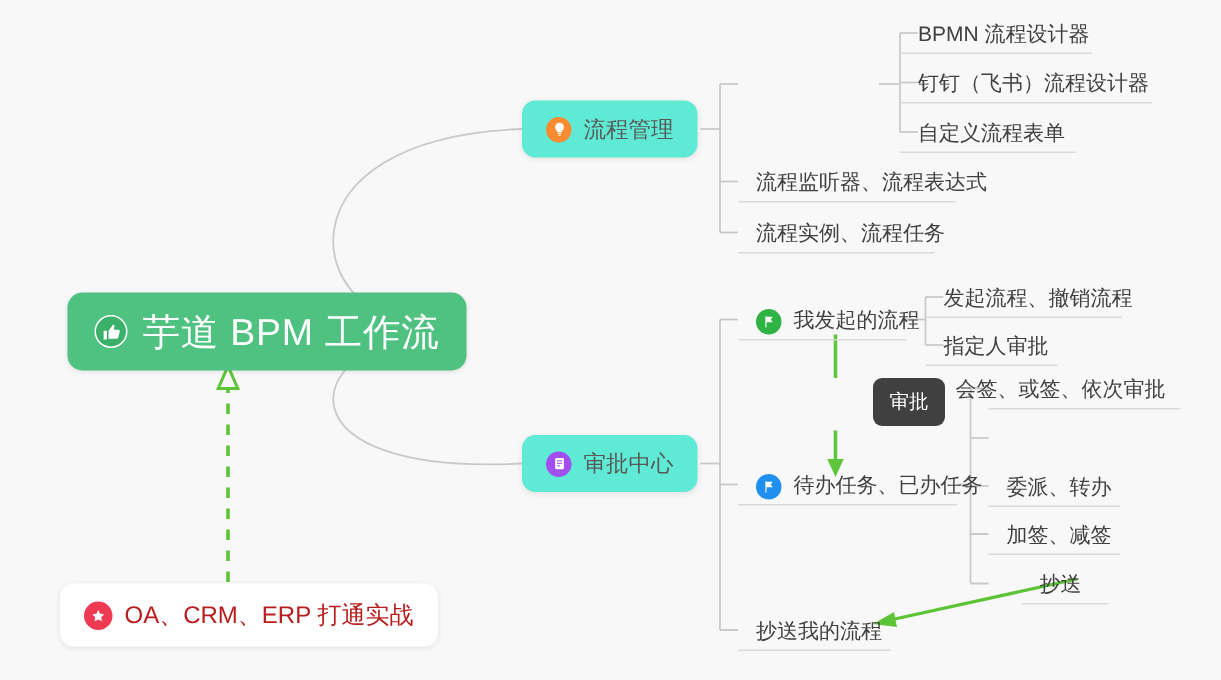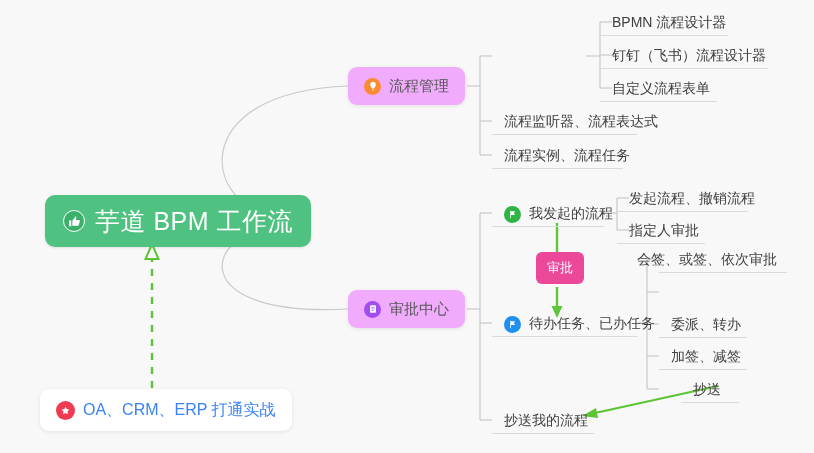--- a/index.html
+++ b/index.html
@@ -43,21 +43,21 @@
     box-shadow: 0 1px 3px rgba(0,0,0,0.10);
     margin-left: 12px;
   }
   .root .label {
     color: #ffffff;
     font-size: 25px;
     letter-spacing: 0.5px;
   }
   
   .branch {
-    background: #f0abfc;
+    background: #5eead4;
     border-radius: 9px;
     padding: 0 16px;
     height: 38px;
     box-shadow: 0 1px 4px rgba(0,0,0,0.09);
   }
   .branch .label {
     color: #595959;
     font-size: 15px;
   }
   
@@ -95,40 +95,41 @@
     margin-right: 10px;
   }
   .icon-bulb   { background: #f98c33; }
   .icon-flagred{ background: #ee3a52; }
   .icon-doc    { background: #a24df0; }
   .icon-flaggr { background: #2fb344; }
   .icon-flagbl { background: #1f8ff0; }
   .icon-star   { background: #ee3a52; width: 19px; height: 19px; }
   
   .tag-green {
-    background: #ec4899;
+    background: #404040;
     border-radius: 6px;
     padding: 16px 11px;
     height: 28px;
     justify-content: center;
+    margin-left: 46px;
   }
   .tag-green .label {
     color: #ffffff;
     font-size: 13px;
   }
   
   .card-bottom {
     background: #ffffff;
     border-radius: 9px;
     padding: 0 16px;
     height: 42px;
     box-shadow: 0 1px 4px rgba(0,0,0,0.09);
   }
   .card-bottom .label {
-    color: #3b82f6;
+    color: #b91c1c;
     font-size: 16px;
   }
 </style>
 </head>
 <body>
 
 <div id="canvas">
 
   <svg class="links" viewBox="0 0 814 453">
     <g fill="none" stroke="#c9c9c9" stroke-width="1.2">

